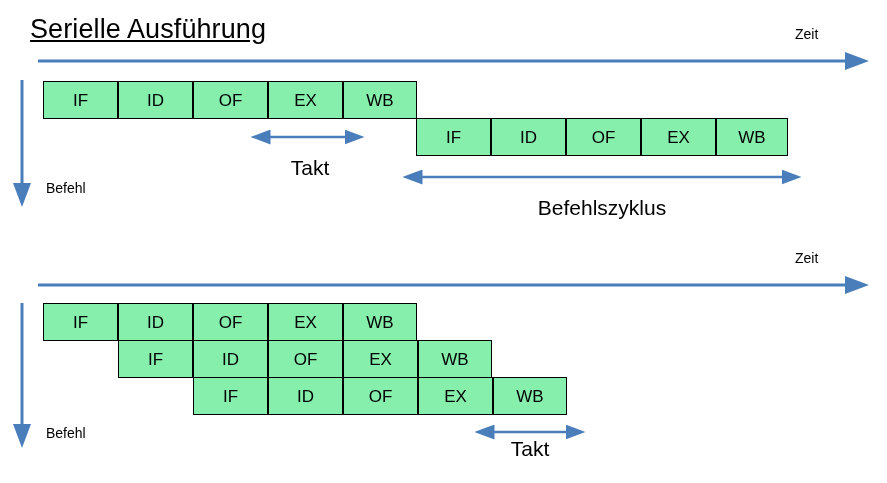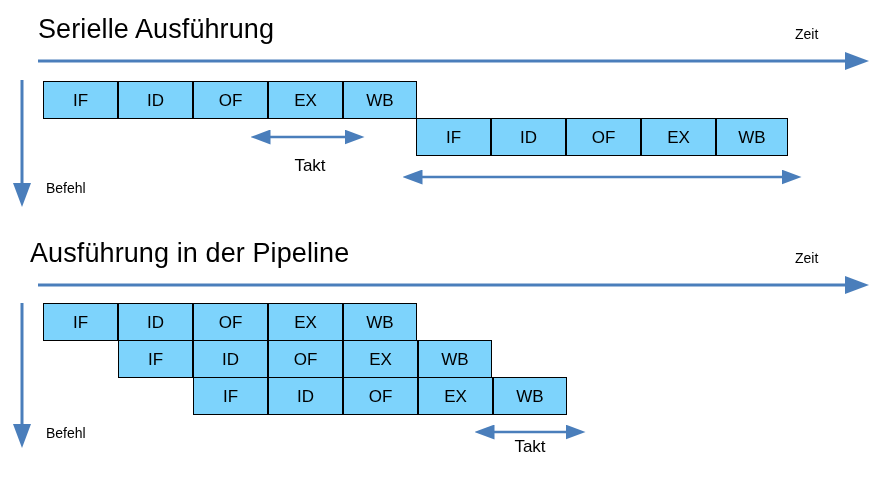--- a/index.html
+++ b/index.html
@@ -36,44 +36,44 @@
   .befehl-label{
     position:absolute;
     font-size:14px;
     white-space:nowrap;
   }
 
   
   .box{
     position:absolute;
     box-sizing:border-box;
-    background:#7dd3fc;
+    background:#86efac;
     border:1px solid #000000;
     font-size:17px;
     display:flex;
     align-items:center;
     justify-content:center;
     line-height:1;
   }
 
   
   .measure-svg{position:absolute;overflow:visible;}
   .measure-label{
     position:absolute;
-    font-size:17px;
+    font-size:21px;
     white-space:nowrap;
     text-align:center;
   }
 </style>
 </head>
 <body>
 
 <div class="stage">
 
-  <div class="title" style="left:38px;top:16px;">Serielle Ausführung</div>
+  <div class="title" style="left:30px;top:16px;text-decoration:underline;">Serielle Ausführung</div>
 
   <svg class="axis-svg" style="left:0px;top:48px;width:887px;height:28px;">
     <defs>
       <marker id="ah1" markerWidth="9" markerHeight="9" refX="1" refY="3" orient="auto">
         <path d="M0,0 L8,3 L0,6 z" fill="#4A7EBB"></path>
       </marker>
     </defs>
     <line x1="38" y1="13" x2="848" y2="13" stroke="#4A7EBB" stroke-width="3" marker-end="url(#ah1)"></line>
   </svg>
 
@@ -119,22 +119,22 @@
     <defs>
       <marker id="mL2" markerWidth="9" markerHeight="9" refX="7" refY="3" orient="auto">
         <path d="M8,0 L0,3 L8,6 z" fill="#4A7EBB"></path>
       </marker>
       <marker id="mR2" markerWidth="9" markerHeight="9" refX="1" refY="3" orient="auto">
         <path d="M0,0 L8,3 L0,6 z" fill="#4A7EBB"></path>
       </marker>
     </defs>
     <line x1="12" y1="11" x2="376" y2="11" stroke="#4A7EBB" stroke-width="2.5" marker-start="url(#mL2)" marker-end="url(#mR2)"></line>
   </svg>
+  <div class="measure-label" style="left:408px;top:196px;width:388px;">Befehlszyklus</div>
 
-  <div class="title" style="left:30px;top:240px;">Ausführung in der Pipeline</div>
 
   <svg class="axis-svg" style="left:0px;top:272px;width:887px;height:28px;">
     <defs>
       <marker id="ah2" markerWidth="9" markerHeight="9" refX="1" refY="3" orient="auto">
         <path d="M0,0 L8,3 L0,6 z" fill="#4A7EBB"></path>
       </marker>
     </defs>
     <line x1="38" y1="13" x2="848" y2="13" stroke="#4A7EBB" stroke-width="3" marker-end="url(#ah2)"></line>
   </svg>
 

